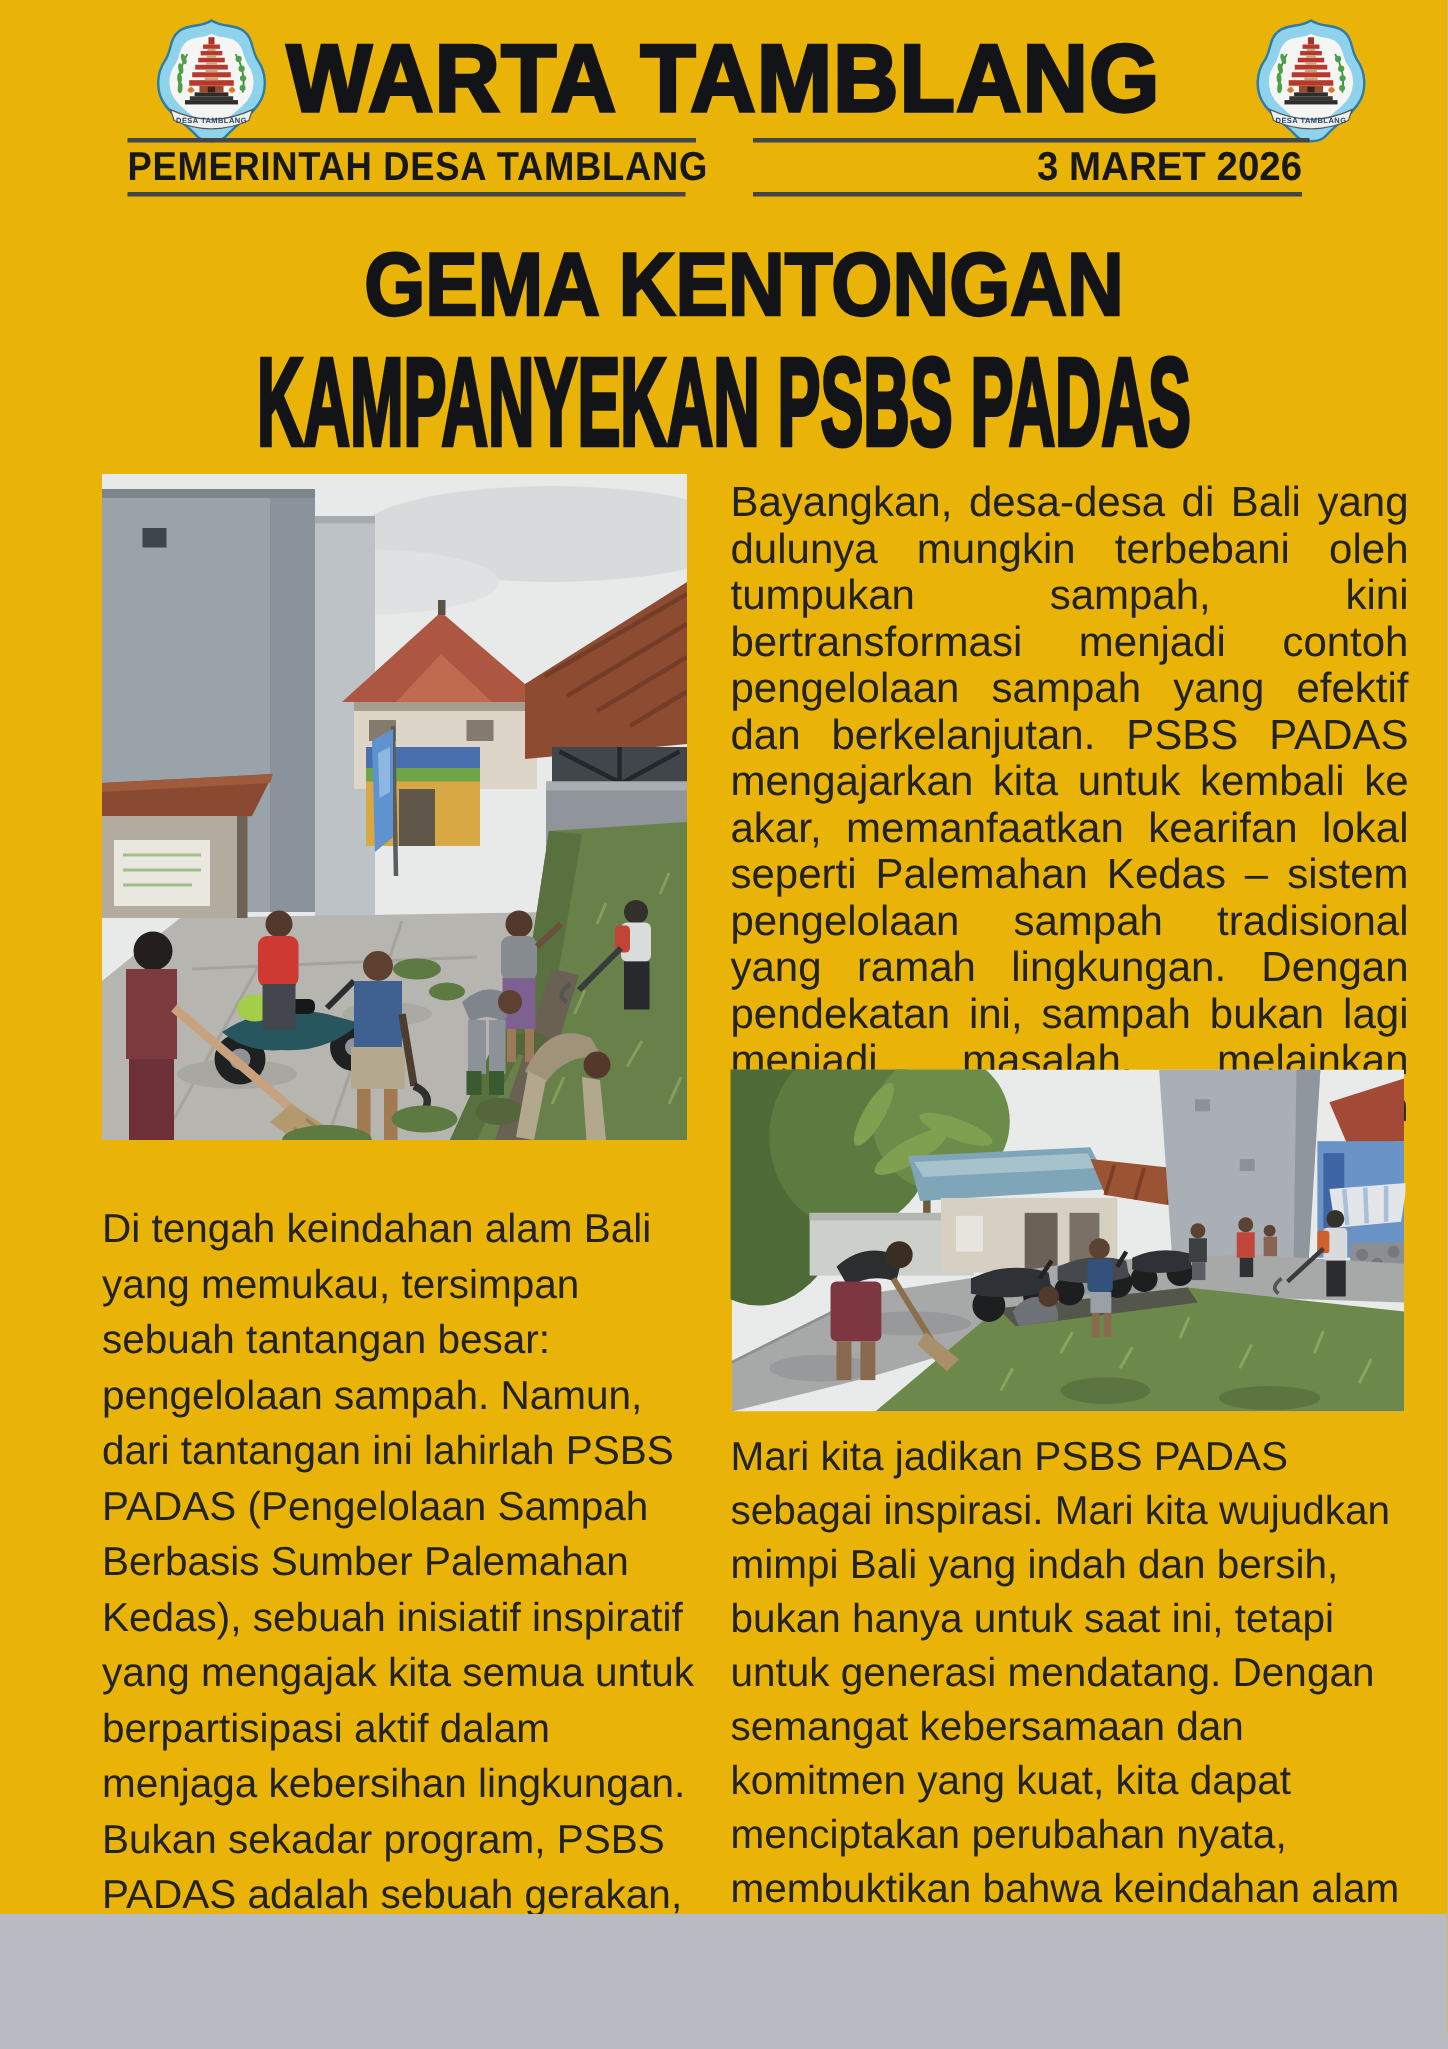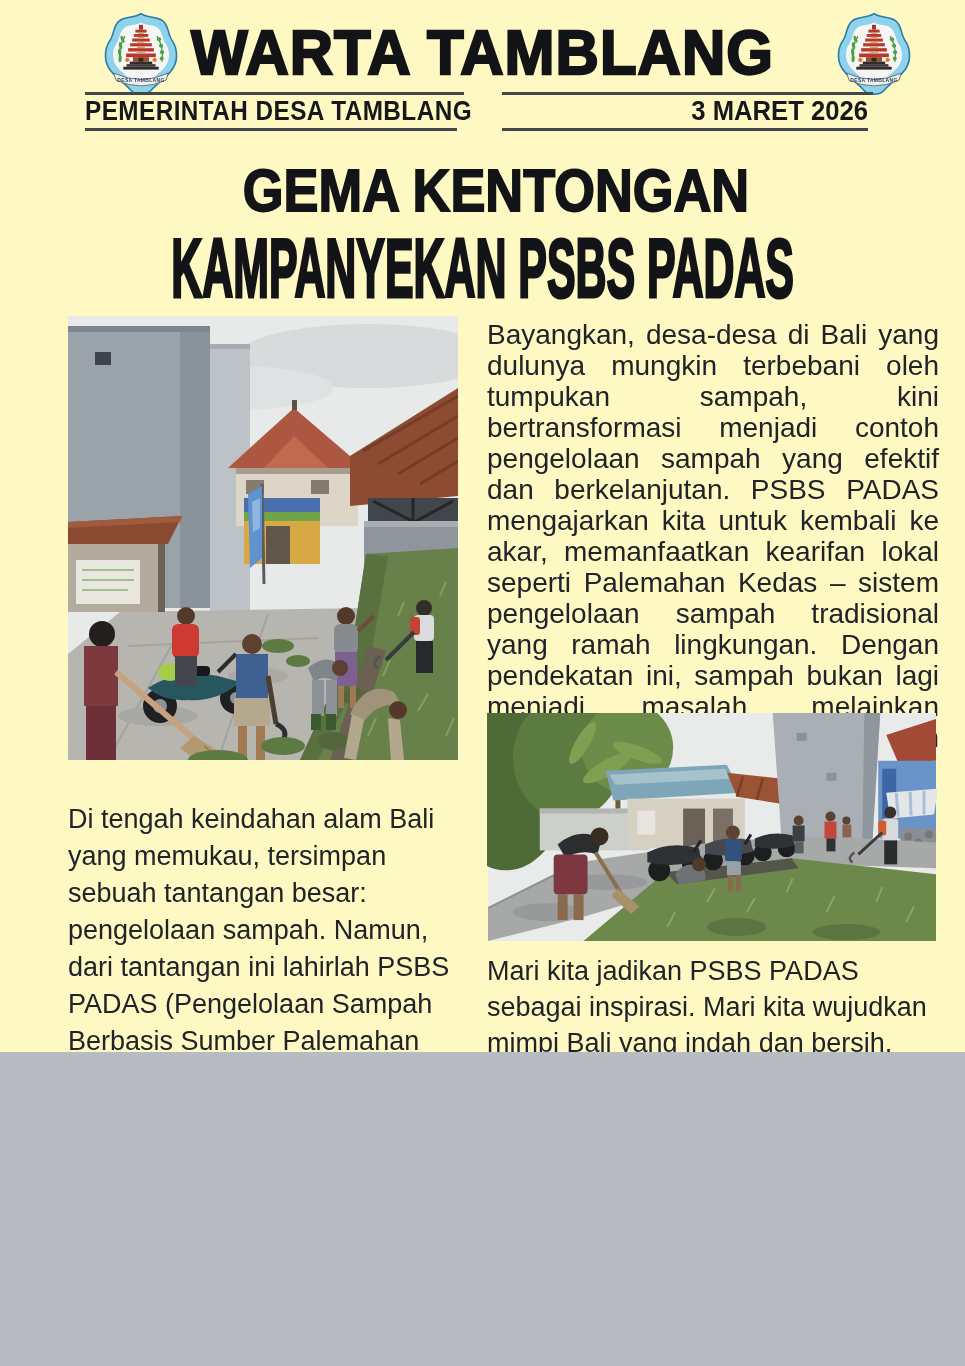--- a/index.html
+++ b/index.html
@@ -1,18 +1,18 @@
 <!DOCTYPE html>
 <html><head>
 <meta charset="utf-8">
 <style>
   html,body{margin:0;padding:0;background:#b9bbc2;}
   .page{
-    position:relative;width:965px;height:1052px;margin:0 auto;
-    background:#fef9c3;overflow:hidden;color:#1d1f24;
+    position:relative;width:965px;height:1276px;margin:0 auto;
+    background:#eab308;overflow:hidden;color:#1d1f24;
     font-family:"Liberation Sans", sans-serif;
   }
   
   .logo{position:absolute;top:12px;width:92px;height:90px;}
   .logo-left{left:95px;}
   .logo-right{left:828px;}
   .masthead-title{
     position:absolute;top:16px;left:0;width:100%;text-align:center;
     font-size:60px;font-weight:bold;color:#131417;
     -webkit-text-stroke:2.2px #131417;white-space:nowrap;

